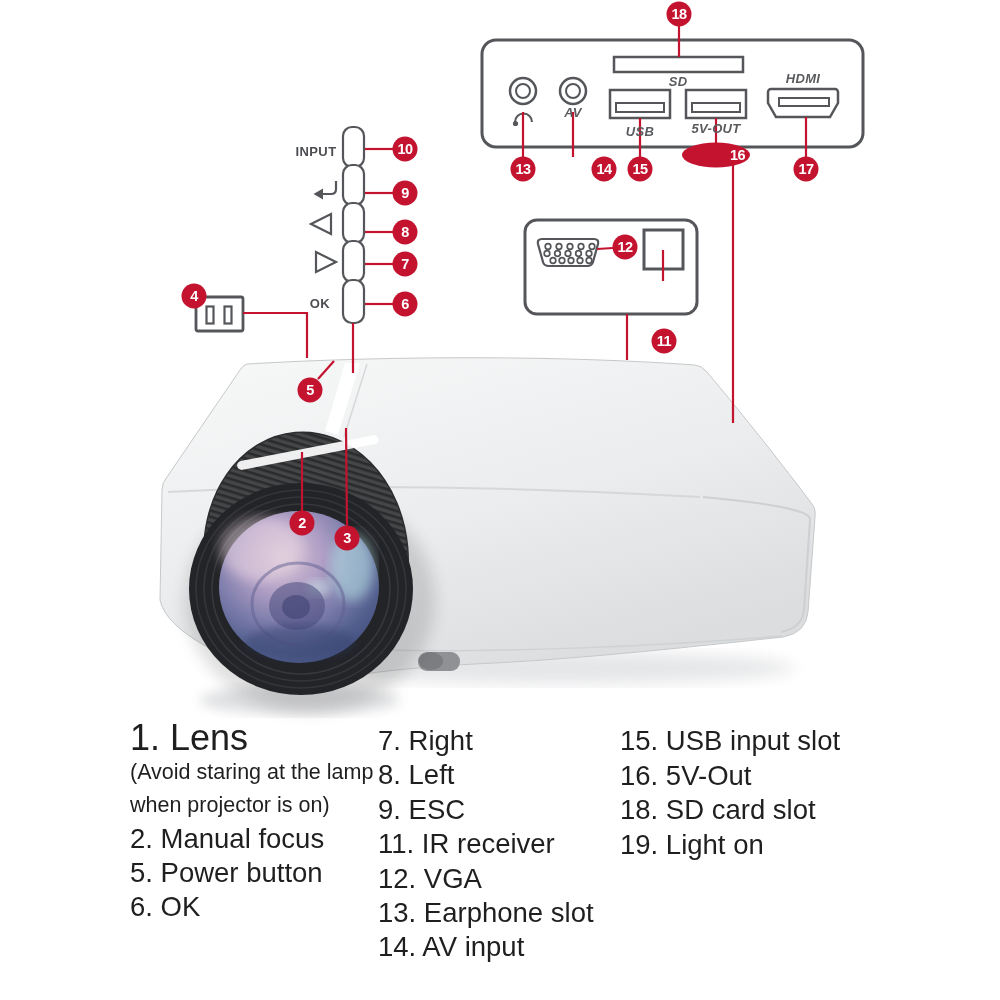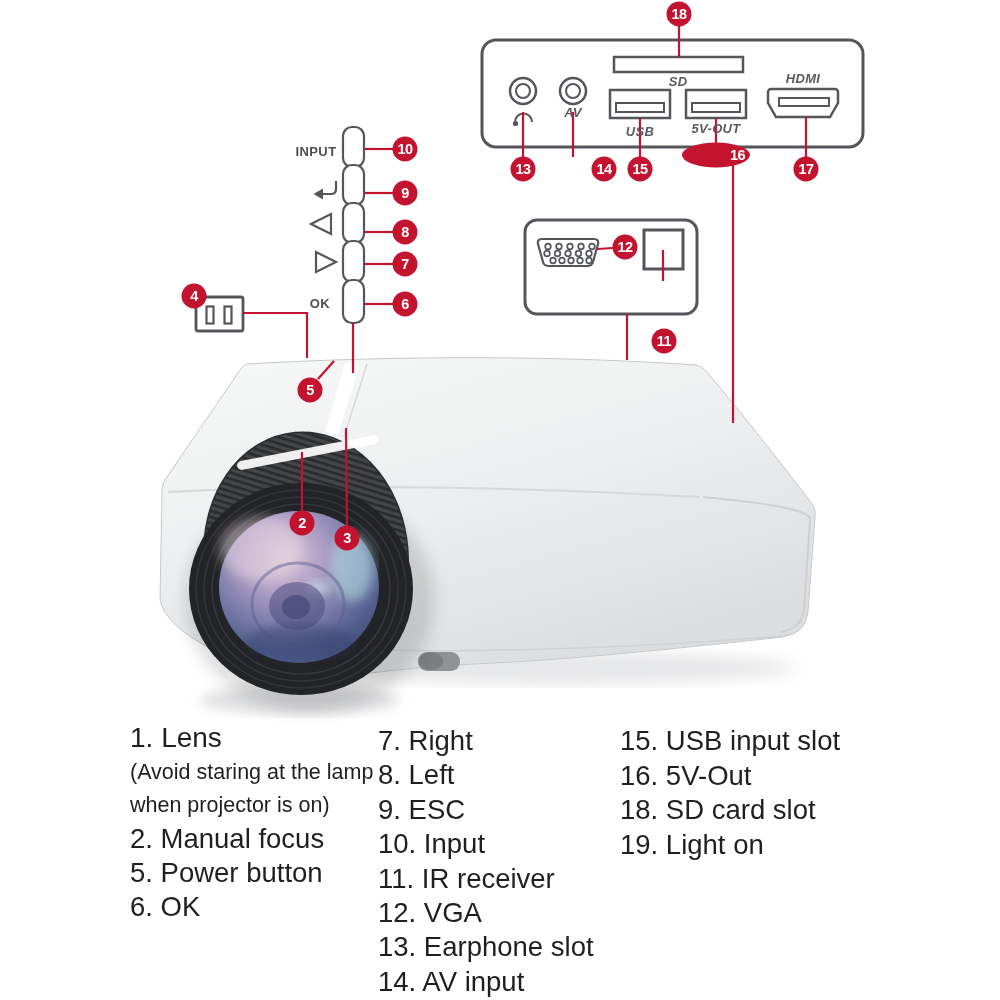--- a/index.html
+++ b/index.html
@@ -17,21 +17,21 @@
   .port-label{
     position:absolute;transform:translate(-50%,-50%);
     color:#595b5e;font-size:13px;font-weight:bold;letter-spacing:.3px;white-space:nowrap;font-style:italic;
   }
   .ctrl-label{
     position:absolute;transform:translate(-50%,-50%);
     color:#4c4e52;font-size:13px;font-weight:bold;letter-spacing:.4px;white-space:nowrap;
   }
   .legend-col{position:absolute;color:#1f1f1f;white-space:nowrap;}
   .legend-item{font-size:27.5px;line-height:34px;}
-  .legend-item.first{font-size:28px;line-height:36px;}
+  .legend-item.first{font-size:36px;line-height:36px;}
   .legend-note{font-size:21.5px;line-height:33px;}
   .lc2 .legend-item{line-height:34.4px;}
   .lc3 .legend-item{line-height:34.5px;}
 </style>
 </head>
 <body>
 
 <div id="stage">
 
 <svg id="diagram-svg" width="1000" height="1000" viewBox="0 0 1000 1000">
@@ -227,21 +227,20 @@
   <div class="legend-note">(Avoid staring at the lamp</div>
   <div class="legend-note">when projector is on)</div>
   <div class="legend-item">2. Manual focus</div>
   <div class="legend-item">5. Power button</div>
   <div class="legend-item">6. OK</div>
 </div>
 <div class="legend-col lc2" style="left:378px;top:724px;">
   <div class="legend-item">7. Right</div>
   <div class="legend-item">8. Left</div>
   <div class="legend-item">9. ESC</div>
-  <div class="legend-item">10. Input</div>
   <div class="legend-item">11. IR receiver</div>
   <div class="legend-item">12. VGA</div>
   <div class="legend-item">13. Earphone slot</div>
   <div class="legend-item">14. AV input</div>
 </div>
 <div class="legend-col lc3" style="left:620px;top:724px;">
   <div class="legend-item">15. USB input slot</div>
   <div class="legend-item">16. 5V-Out</div>
   <div class="legend-item">18. SD card slot</div>
   <div class="legend-item">19. Light on</div>

